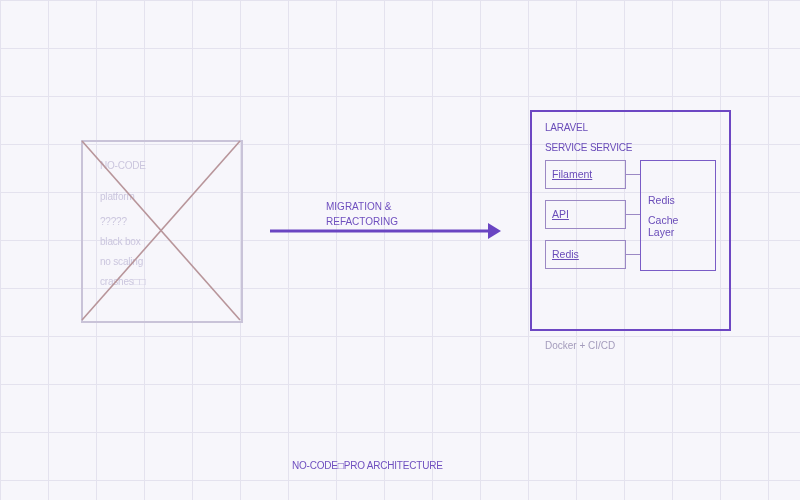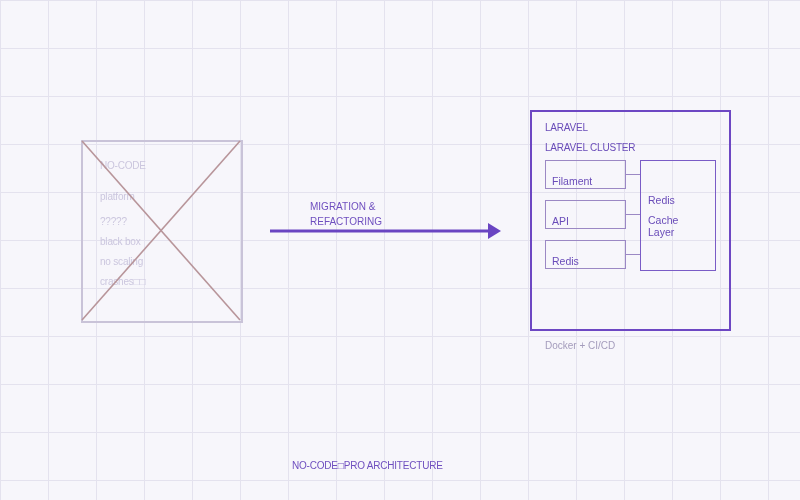--- a/index.html
+++ b/index.html
@@ -9,25 +9,25 @@
     background-image:
       linear-gradient(to right, #e4e2ee 1px, transparent 1px),
       linear-gradient(to bottom, #e4e2ee 1px, transparent 1px);
     background-size: 48px 48px;
     font-family: "Liberation Sans", sans-serif;
   }
   .abs { position: absolute; }
   .legacy-box { left: 81px; top: 140px; width: 158px; height: 179px; border: 2px solid #c9c3d8; box-sizing: content-box; }
   .legacy-text { position: absolute; left: 100px; font-size: 10px; color: #cbc6de; letter-spacing: -0.2px; }
   svg.cross { position: absolute; left: 0; top: 0; pointer-events: none; }
-  .arrow-label { left: 310px; font-size: 10px; color: #6f4fbf; line-height: 15px; }
+  .arrow-label { left: 326px; font-size: 10px; color: #6f4fbf; line-height: 15px; }
   .cluster { left: 530px; top: 110px; width: 197px; height: 217px; border: 2px solid #6d47c3; }
   .cluster-title { position: absolute; left: 545px; font-size: 10px; color: #6a4cb9; letter-spacing: -0.2px; }
   .svc { position: absolute; left: 545px; width: 79px; height: 27px; border: 1px solid #9b88c4; box-sizing: content-box; font-size: 10.5px; color: #6a4cb9; }
-  .svc span { position: absolute; left: 6px; top: 14px; }
+  .svc span { position: absolute; left: 6px; top: 7px; text-decoration: underline; }
   .redis { left: 640px; top: 160px; width: 74px; height: 109px; border: 1px solid #7a5cc6; }
   .redis-line { position: absolute; left: 648px; font-size: 10.5px; color: #6a4cb9; margin-top: 29px; }
   .connector { position: absolute; left: 625px; width: 15px; height: 1px; background: #9b88c4; }
   .docker { left: 545px; top: 340px; font-size: 10px; color: #a49cbc; }
   .footer-title { left: 260px; top: 460px; font-size: 10px; color: #6f4fbf; letter-spacing: -0.2px; margin-left: 32px; }
 </style>
 </head>
 <body>
 
 <div class="abs legacy-box"></div>
@@ -47,21 +47,21 @@
     <line x1="270" y1="231" x2="490" y2="231" stroke="#6a45c2" stroke-width="3"></line>
     <polygon points="488,223 501,231 488,239" fill="#6a45c2"></polygon>
   </g>
 </svg>
 
 <div class="abs arrow-label" style="top:199px">MIGRATION &amp;</div>
 <div class="abs arrow-label" style="top:214px">REFACTORING</div>
 
 <div class="abs cluster"></div>
 <div class="cluster-title" style="top:122px">LARAVEL</div>
-<div class="cluster-title" style="top:142px">LARAVEL CLUSTER</div>
+<div class="cluster-title" style="top:142px">SERVICE SERVICE</div>
 
 <div class="svc" style="top:160px">
     <span>Filament</span>
   </div>
 <div class="svc" style="top:200px">
     <span>API</span>
   </div>
 <div class="svc" style="top:240px">
     <span>Redis</span>
   </div>

